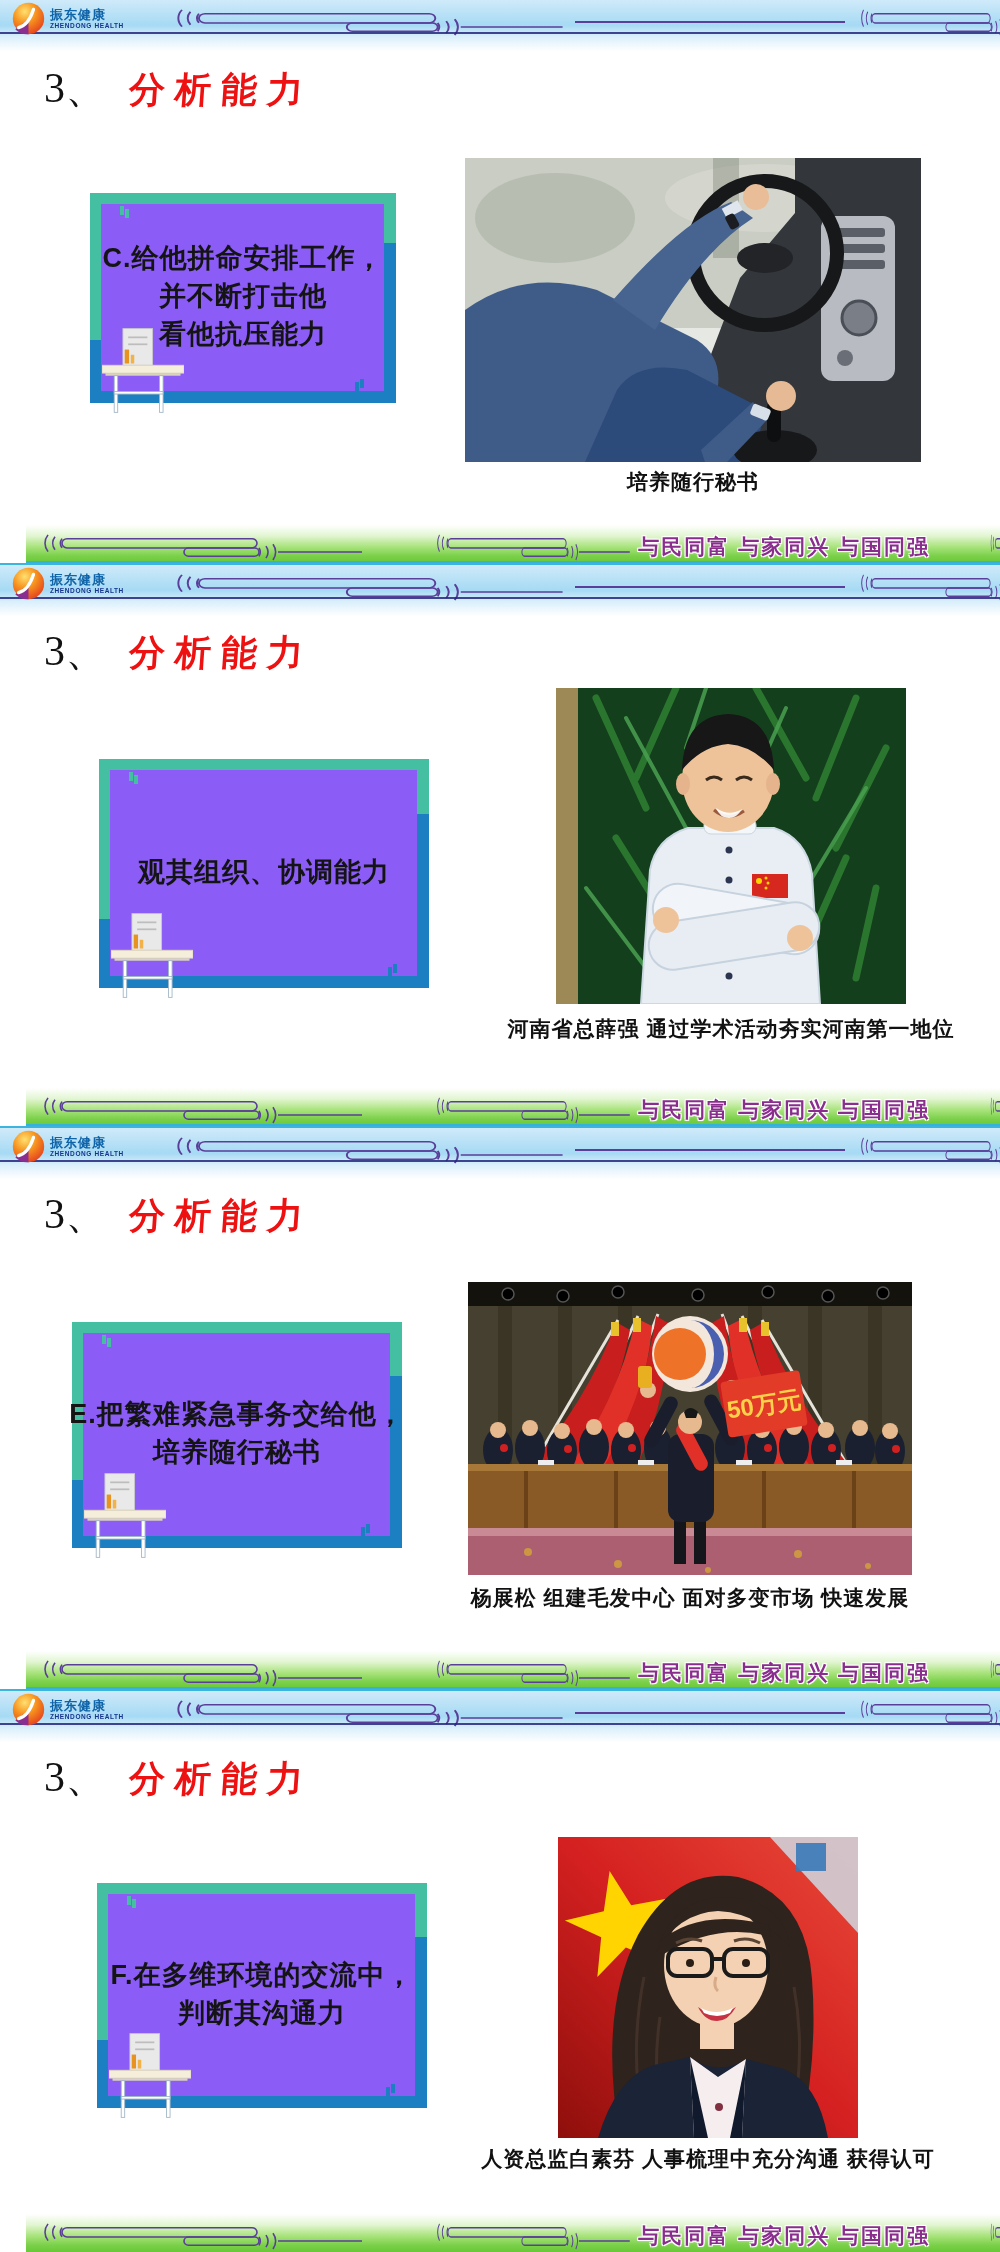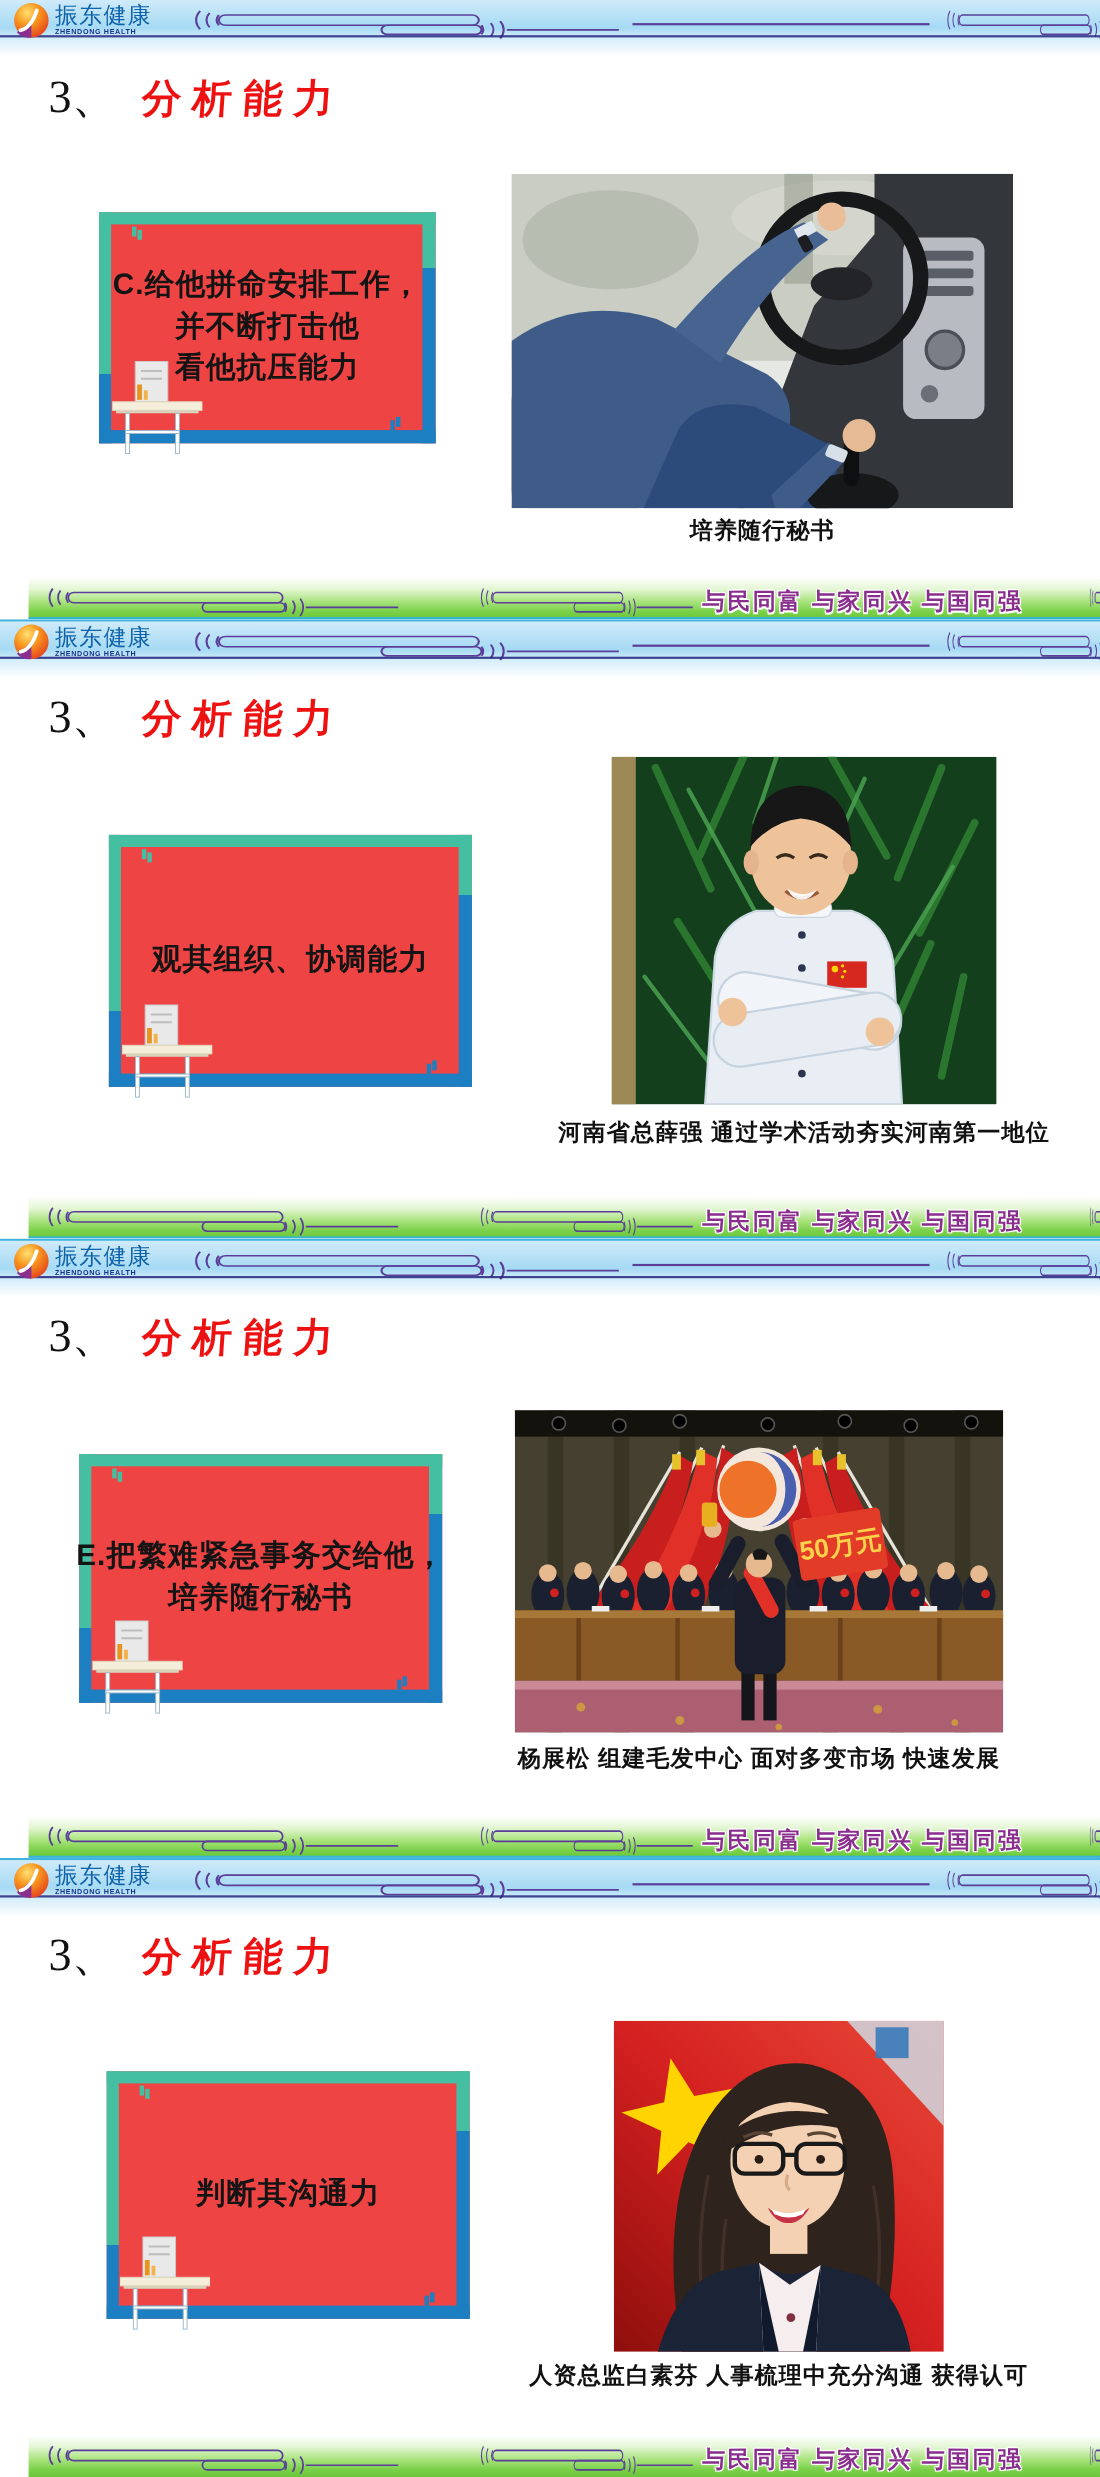--- a/index.html
+++ b/index.html
@@ -8,32 +8,32 @@
   .slide{position:relative;width:1000px;height:563px;background:#fff;overflow:hidden;}
 
   
   .header{position:absolute;top:0;left:0;right:0;height:56px;
     background:linear-gradient(180deg,#cfeafa 0%,#bde3f7 20%,#a6daf4 45%,#d9effb 65%,#ffffff 92%);}
   .slide:not(.s1) .header{border-top:2px solid #3db4de;}
   .navline{position:absolute;top:32px;left:0;right:0;height:2px;background:#26267e;opacity:.85;}
   .logo{position:absolute;top:2px;left:12px;display:flex;align-items:center;gap:5px;z-index:4;}
   .logo-icon{width:33px;height:33px;display:block;}
   .logo-txt{display:flex;flex-direction:column;line-height:1;}
-  .logo-cn{font-size:21px;font-weight:400;color:#0f63a8;letter-spacing:1px;}
+  .logo-cn{font-size:13px;font-weight:700;color:#0f63a8;letter-spacing:1px;}
   .logo-en{font-size:6.5px;font-weight:700;color:#17348c;letter-spacing:.6px;margin-top:2px;}
   .scroll{position:absolute;overflow:visible;}
   .hline{position:absolute;height:1.5px;background:#5a3e99;}
 
   
   .title-row{position:absolute;left:44px;top:60px;display:flex;align-items:baseline;z-index:2;}
   .title-num{font-family:"Liberation Serif","DejaVu Serif",serif;font-size:42px;color:#111;}
   .title-red{font-size:36px;font-weight:800;color:#ee1111;letter-spacing:10px;margin-left:22px;transform:skewX(-4deg);}
 
   
-  .board{position:absolute;background:#ef4444;z-index:1;}
+  .board{position:absolute;background:#8b5cf6;z-index:1;}
   .b-top{position:absolute;top:0;left:0;right:0;height:11px;background:#45bfa2;}
   .b-bot{position:absolute;bottom:0;left:0;right:0;height:12px;background:#1b7fc2;}
   .b-left{position:absolute;top:0;bottom:0;left:0;width:11px;
     background:linear-gradient(180deg,#45bfa2 0%,#45bfa2 70%,#1b7fc2 70%,#1b7fc2 100%);}
   .b-right{position:absolute;top:0;bottom:0;right:0;width:12px;
     background:linear-gradient(180deg,#45bfa2 0%,#45bfa2 24%,#1b7fc2 24%,#1b7fc2 100%);}
   .tick-tl{position:absolute;left:30px;top:13px;width:4px;height:9px;background:#45bfa2;box-shadow:5px 3px 0 0 #45bfa2;}
   .tick-br{position:absolute;right:32px;bottom:15px;width:4px;height:9px;background:#1b7fc2;box-shadow:-5px 3px 0 0 #1b7fc2;}
   .board-text{position:absolute;left:14px;right:14px;top:14px;bottom:16px;display:flex;flex-direction:column;
     justify-content:center;align-items:center;text-align:center;}
@@ -511,20 +511,21 @@
     </div>
 
     <div class="board">
       <div class="b-top"></div>
         <div class="b-left"></div>
       <div class="b-right"></div>
         <div class="b-bot"></div>
       <div class="tick-tl"></div>
       <div class="tick-br"></div>
       <div class="board-text">
+        <div class="board-line">F.在多维环境的交流中，</div>
         <div class="board-line">判断其沟通力</div>
       </div>
       <svg class="desk" viewBox="0 0 94 104">
           <use href="#deskIcon"></use>
         </svg>
     </div>
 
     <svg class="photo" viewBox="0 0 300 301">
       <defs>
           <linearGradient id="p4red" x1="1" y1="0" x2="0" y2="1">

